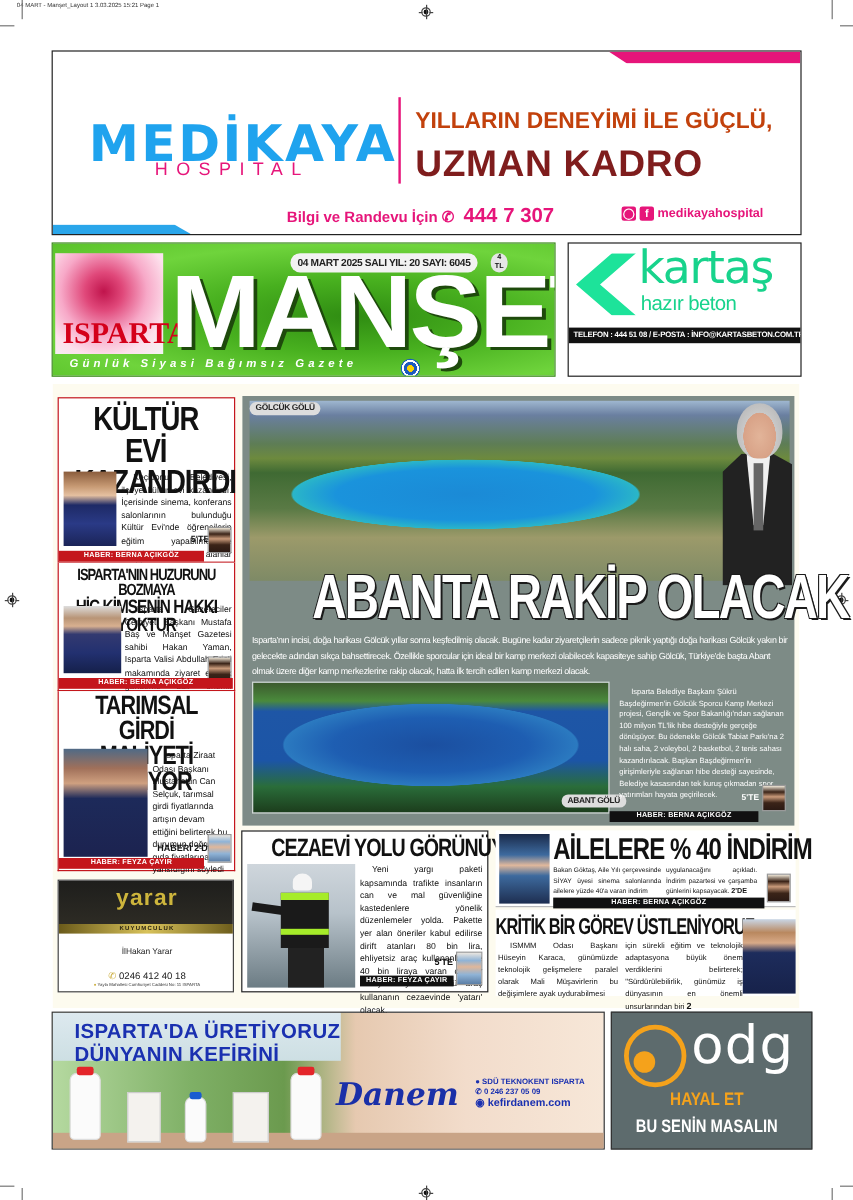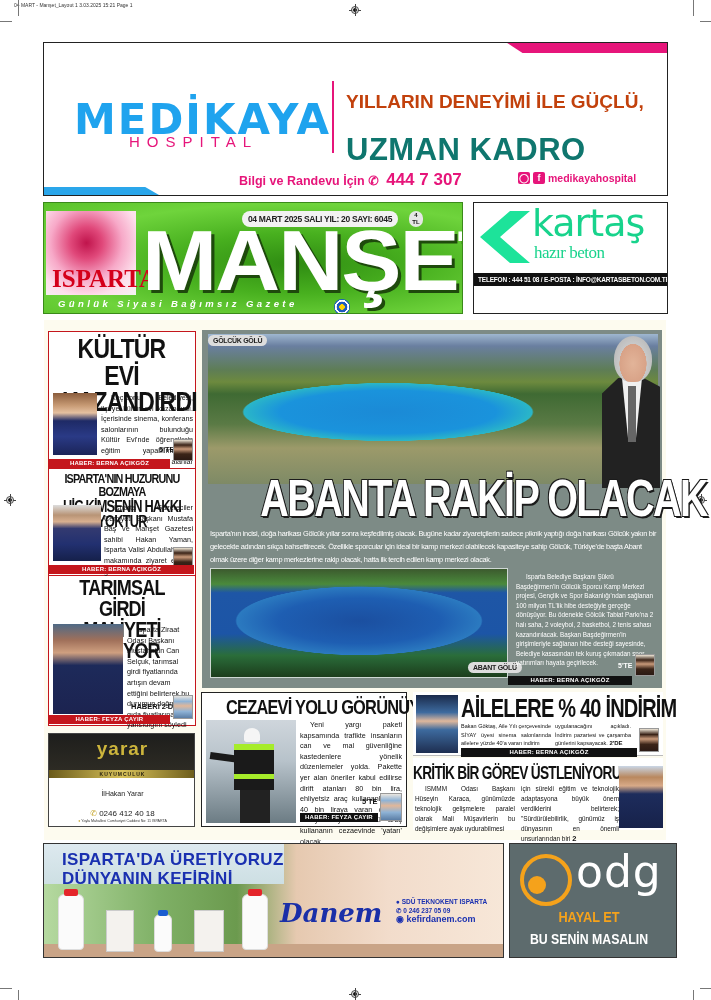--- a/index.html
+++ b/index.html
@@ -21,41 +21,41 @@
   .page { left: 44px; top: 320px; width: 622px; height: 520px; background: #fdfbef; }
 
   
   .ad-medikaya { left: 43px; top: 42px; width: 625px; height: 154px; border: 1.5px solid #222; background: #fff; overflow: hidden; }
   .ad-medikaya .pink-bar { right: 0; top: 0; width: 170px; height: 10px; background: #e6157a; clip-path: polygon(6% 0, 100% 0, 100% 100%, 15% 100%); }
   .ad-medikaya .blue-bar { left: 0; bottom: 0; width: 115px; height: 8px; background: #2aa6ea; clip-path: polygon(0 0, 88% 0, 100% 100%, 0 100%); }
   .mk-logo { left: 30px; top: 52px; font-size: 42px; font-weight: bold; color: #1fa3ee; letter-spacing: 2px; font-family: "DejaVu Sans", sans-serif; }
   .mk-sub { left: 85px; top: 90px; font-size: 15px; color: #e6157a; letter-spacing: 7px; }
   .mk-divider { left: 288px; top: 38px; width: 1.5px; height: 72px; background: #e6157a; }
   .mk-slogan1 { left: 302px; top: 48px; font-size: 19px; font-weight: bold; color: #c2410c; }
-  .mk-slogan2 { left: 302px; top: 89px; font-size: 31px; font-weight: bold; color: #0f766e; letter-spacing: 0.5px; }
+  .mk-slogan2 { left: 302px; top: 76px; font-size: 31px; font-weight: bold; color: #7f1d1d; letter-spacing: 0.5px; }
   .mk-phone { left: 195px; top: 127px; font-size: 12.5px; font-weight: bold; color: #e6157a; }
   .mk-phone b { font-size: 17px; margin-left: 4px; }
   .mk-social { left: 474px; top: 129px; font-size: 10.5px; font-weight: bold; color: #e6157a; display: flex; align-items: center; gap: 3px; }
   .sq { width: 12px; height: 12px; background: #e6157a; color: #fff; font-size: 9px; display: inline-flex; align-items: center; justify-content: center; border-radius: 2px; }
 
   
   .masthead { left: 43px; top: 202px; width: 420px; height: 112px; background: radial-gradient(ellipse at 60% 55%, #2f8c12 0%, #48b01f 35%, #6fd43c 70%, #5ac22a 100%); border: 1px solid #3a8a1a; overflow: hidden; }
   .rose-box { left: 2px; top: 8px; width: 90px; height: 84px; background: radial-gradient(circle at 45% 38%, #c0144c 0%, #e0487a 22%, #f7a9c8 50%, #fde0ec 75%, #f3f3f3 100%); }
   .rose-box .isparta { position: absolute; left: 6px; bottom: 2px; font-family: "Liberation Serif", serif; font-weight: bold; font-size: 25px; color: #d4001a; }
   .mast-title { left: 98px; top: 14px; font-family: "Liberation Sans", sans-serif; font-weight: bold; font-size: 86px; line-height: 86px; color: #fff; letter-spacing: -2px; text-shadow: 3px 3px 0 #1e4a0c; transform: scaleX(1.05); transform-origin: left; }
   .mast-date { left: 198px; top: 8px; width: 156px; height: 16px; background: #f2f2f2; border-radius: 8px; font-size: 8.5px; font-weight: bold; color: #222; display: flex; align-items: center; justify-content: center; letter-spacing: -0.3px; }
   .mast-price { left: 365px; top: 8px; width: 14px; height: 16px; background: #e6e6e6; border-radius: 7px; font-size: 6px; font-weight: bold; text-align: center; line-height: 7px; padding-top: 1px; }
   .mast-tag { left: 14px; top: 95px; font-size: 9.5px; font-weight: bold; font-style: italic; color: #fff; letter-spacing: 3.4px; }
   .target { left: 290px; top: 96px; width: 16px; height: 16px; border-radius: 50%; background: radial-gradient(circle, #ffd400 0 25%, #1d5bbf 26% 48%, #fff 49% 62%, #1d5bbf 63% 100%); }
 
   
   .ad-kartas { left: 473px; top: 202px; width: 195px; height: 112px; background: #fff; border: 1.5px solid #222; overflow: hidden; }
   .kt-chev { left: 6px; top: 8px; width: 50px; height: 52px; background: #1de39a; clip-path: polygon(60% 0, 100% 0, 40% 50%, 100% 100%, 60% 100%, 0 50%); }
   .kt-name { left: 58px; top: -2px; font-size: 38px; color: #18d38c; font-family: "DejaVu Sans", sans-serif; letter-spacing: -1px; }
-  .kt-sub { left: 60px; top: 40px; font-size: 17px; color: #18d38c; font-family: Liberation Serif, serif; letter-spacing: -0.5px; }
+  .kt-sub { left: 60px; top: 40px; font-size: 17px; color: #18d38c; font-family: Liberation Sans, sans-serif; letter-spacing: -0.5px; }
   .kt-bar { left: 0; top: 70px; width: 195px; height: 13px; background: #111; color: #fff; font-size: 6.5px; display: flex; align-items: center; padding-left: 4px; letter-spacing: -0.2px; font-weight: bold; white-space: nowrap; }
   .kt-addr { left: 0; top: 86px; width: 195px; text-align: center; font-size: 7.5px; font-weight: bold; line-height: 11px; letter-spacing: -0.3px; }
 
   
   .lbox { background: #fff; border: 1.5px solid #c4161c; }
   .l-head { font-weight: bold; text-align: center; color: #111; letter-spacing: -1px; line-height: 0.95; font-family: "Liberation Sans", sans-serif; transform: scaleX(0.82); transform-origin: center; }
   .byline { background: #c4161c; color: #fff; font-size: 6px; font-weight: bold; text-align: center; height: 9px; line-height: 9px; letter-spacing: 0.2px; }
   .byline.dark { background: #111; }
   .body-txt { font-size: 7.2px; line-height: 10.6px; color: #111; text-align: justify; }
   .ref { font-weight: bold; font-size: 7.5px; }

